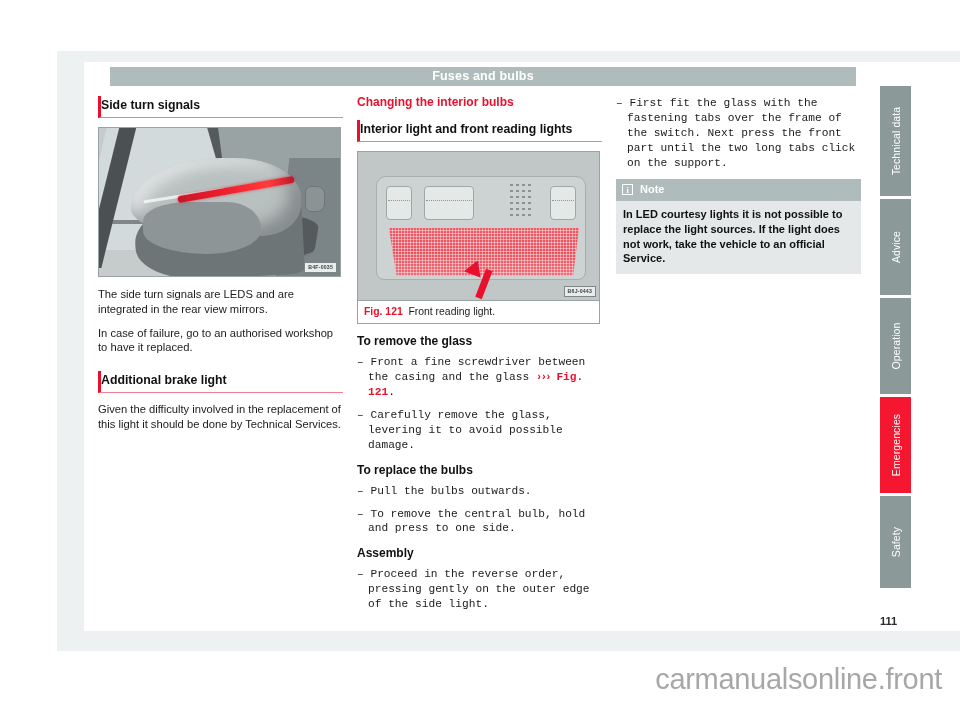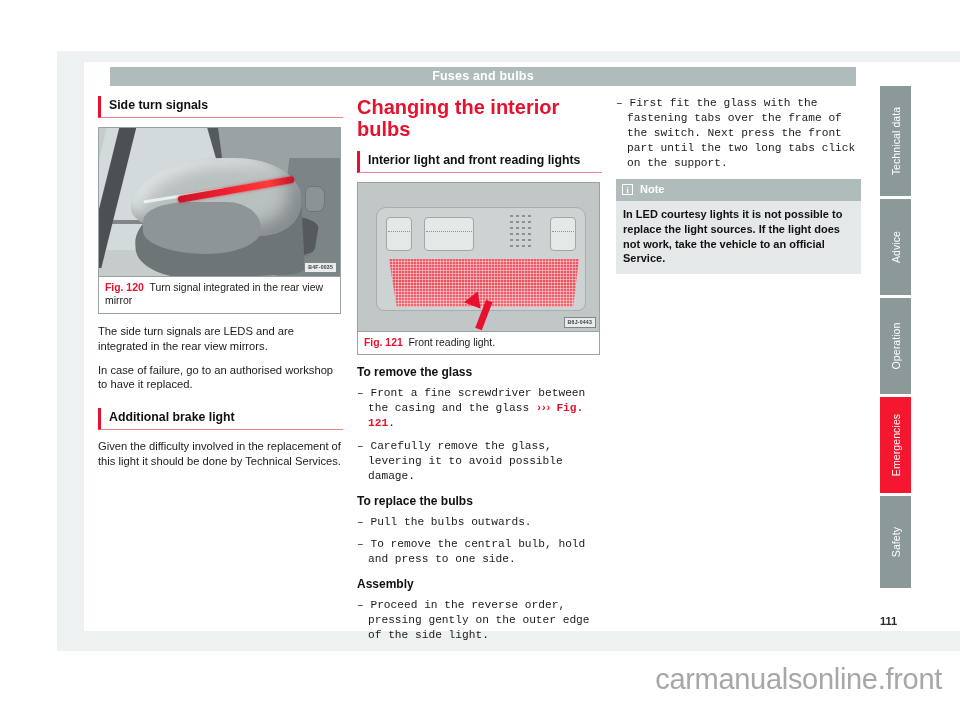--- a/index.html
+++ b/index.html
@@ -57,31 +57,31 @@
     color: #1b1b1b;
     line-height: 1.33;
   }
   #col-1 { left: 98px;  width: 245px; }
   #col-2 { left: 357px; width: 245px; }
   #col-3 { left: 616px; width: 245px; }
 
   
   .h1-red {
     color: #e8112d;
-    font-size: 20px;
+    font-size: 12px;
     font-weight: bold;
     margin: 0 0 11px 0;
     line-height: 1.1;
   }
   .h2 {
     font-size: 12.3px;
     font-weight: bold;
     color: #111111;
     margin: 0 0 9px 0;
-    padding: 2px 0 4px 8px;
+    padding: 2px 0 4px 0;
     border-left: 3px solid #e8112d;
     border-bottom: 1px solid #f08090;
     line-height: 1.2;
   }
 
   .h3 {
     font-size: 12px;
     font-weight: bold;
     color: #111111;
     margin: 10px 0 5px 0;
@@ -400,21 +400,20 @@
         <div class="mr-handle2"></div>
         <div class="mr-arm"></div>
         <div class="mr-body"></div>
         <div class="mr-mirror-main"></div>
         <div class="mr-mirror-low"></div>
         <div class="mr-hl"></div>
         <div class="mr-led"></div>
       </div>
       <div class="fig-code">B4F-0035</div>
     </div>
-    <div class="fig-caption"><span class="lbl">Fig. 120</span>&nbsp;&nbsp;<span>Turn signal integrated in the rear view mirror</span></div>
   </div>
 
   <p class="body">The side turn signals are LEDS and are integrated in the rear view mirrors.</p>
   <p class="body">In case of failure, go to an authorised workshop to have it replaced.</p>
 
   <div class="h2" style="margin-top:16px;">Additional brake light</div>
 
   <p class="body">Given the difficulty involved in the replacement of this light it should be done by Technical Services.</p>
 </div>
 

